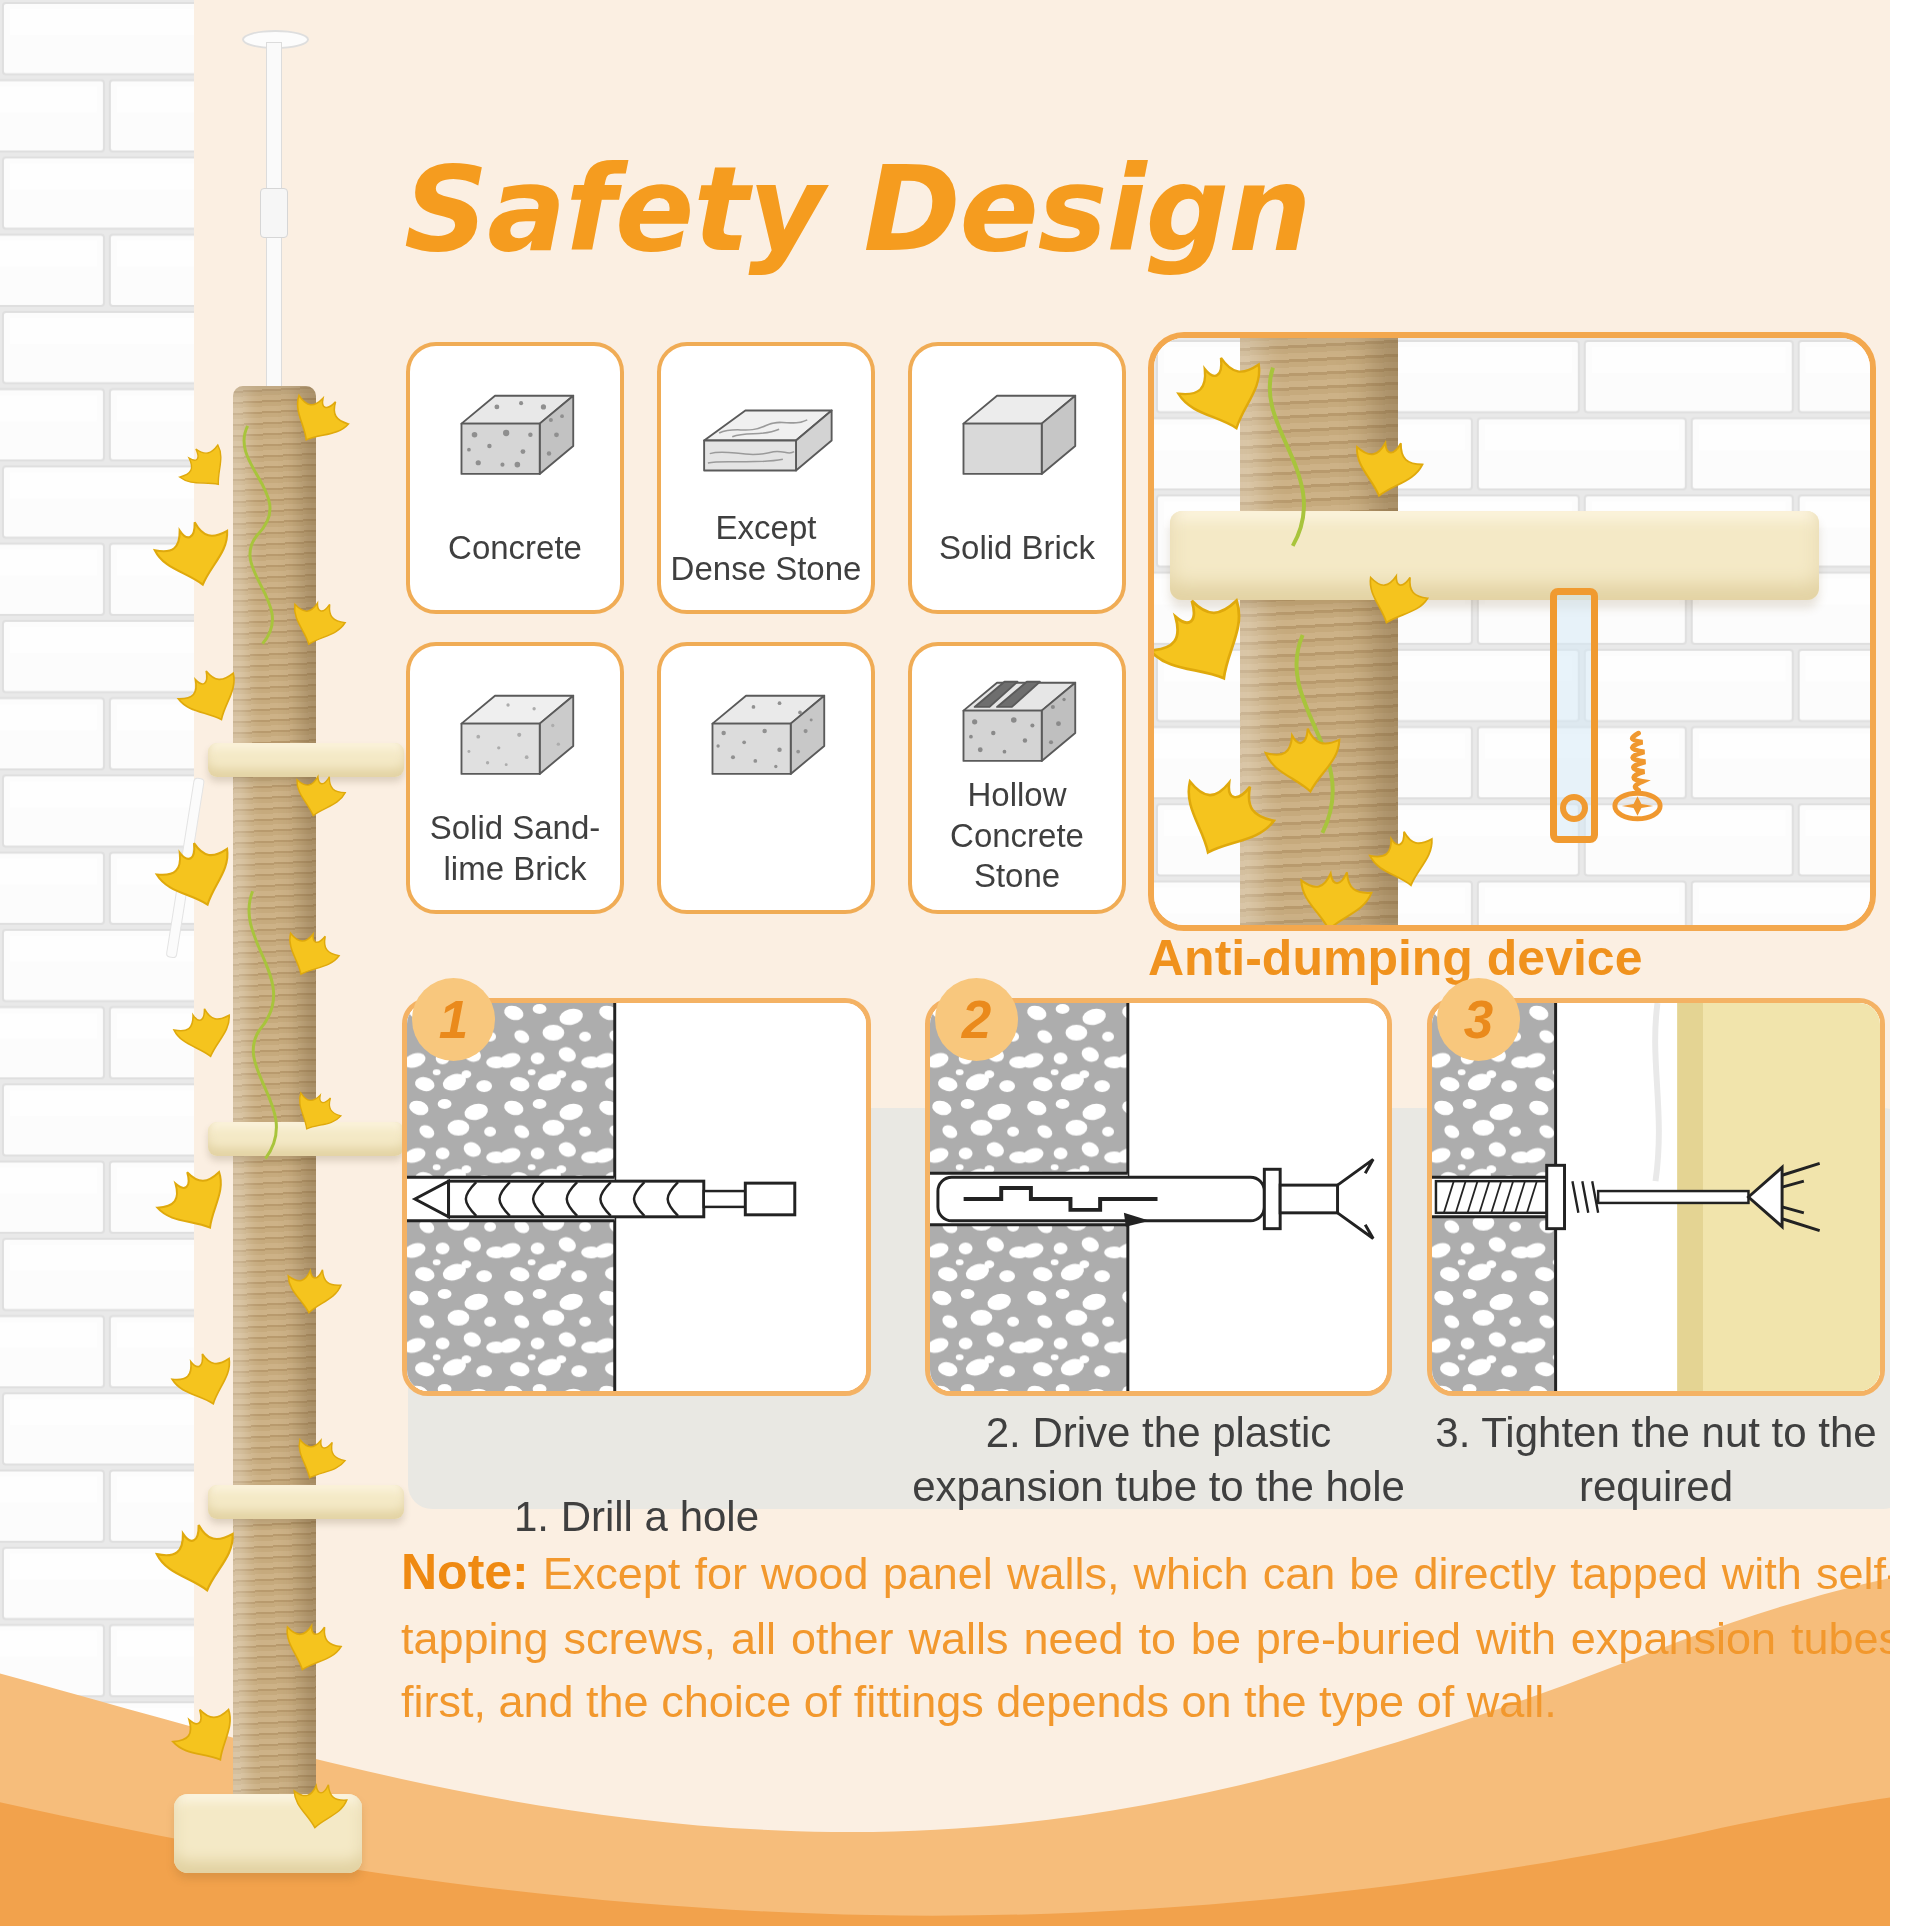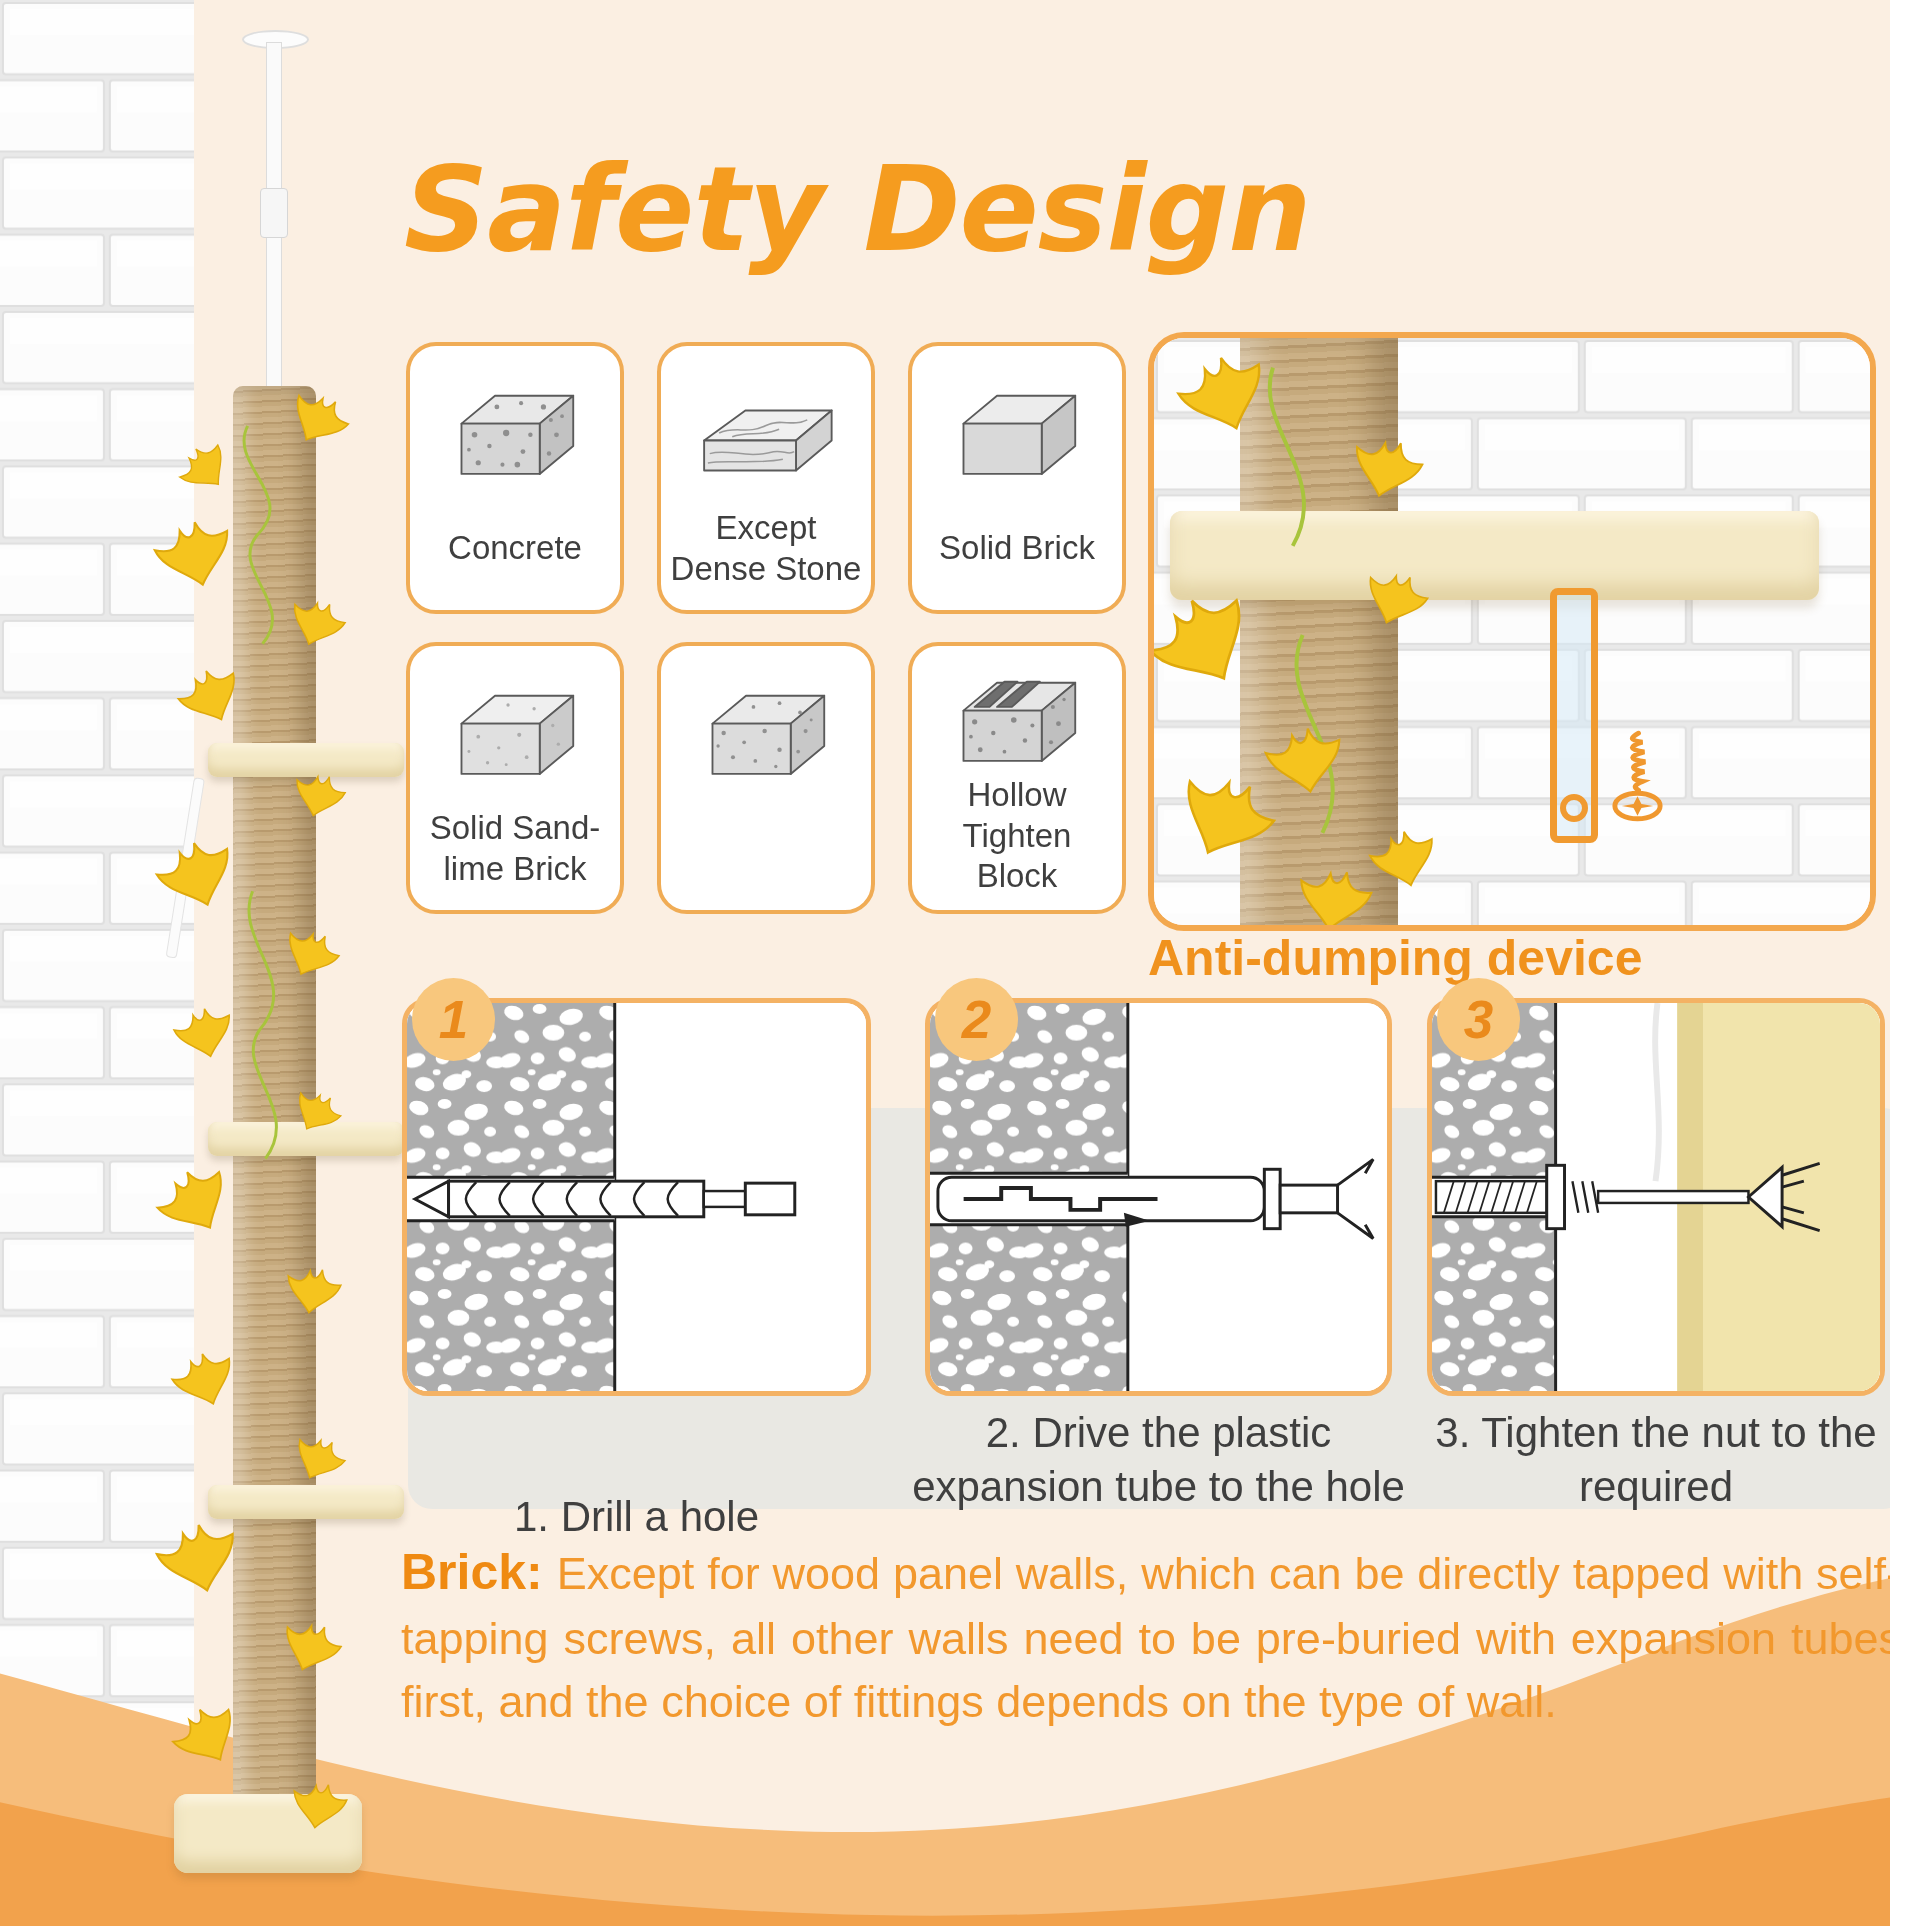--- a/index.html
+++ b/index.html
@@ -317,21 +317,21 @@
               <circle cx="66" cy="92" r="2"></circle>
             <circle cx="96" cy="64" r="2.2"></circle>
               <circle cx="30" cy="76" r="2"></circle>
               <circle cx="118" cy="44" r="2.2"></circle>
             <circle cx="124" cy="62" r="2.6"></circle>
               <circle cx="116" cy="82" r="2.2"></circle>
               <circle cx="130" cy="36" r="1.8"></circle>
           </g>
         </svg>
       </div>
-      <div class="card-label">Hollow Tighten Block</div>
+      <div class="card-label">Hollow Concrete Stone</div>
     </div>
   </section>
 
   <div class="panel-right">
     <svg class="bricks-bg" viewBox="0 0 723 593" preserveAspectRatio="none">
       <rect width="723" height="593" fill="url(#bricks)"></rect>
     </svg>
     <div class="pr-pole"></div>
     <div class="pr-shelf"></div>
     <div class="pr-strap">
@@ -441,16 +441,16 @@
     </svg>
   </div>
   <div class="badge b3">
       <span>3</span>
     </div>
 
   <div class="step-caption sc1">1. Drill a hole</div>
   <div class="step-caption sc2">2. Drive the plastic expansion tube to the hole</div>
   <div class="step-caption sc3">3. Tighten the nut to the required</div>
 
-  <p class="note"><span class="nl">Brick:</span><span>Except for wood panel walls, which can be directly tapped with self-tapping screws, all other walls need to be pre-buried with expansion tubes first, and the choice of fittings depends on the type of wall.</span></p>
+  <p class="note"><span class="nl">Note:</span><span>Except for wood panel walls, which can be directly tapped with self-tapping screws, all other walls need to be pre-buried with expansion tubes first, and the choice of fittings depends on the type of wall.</span></p>
 
 </div>
 
 
 </body></html>

